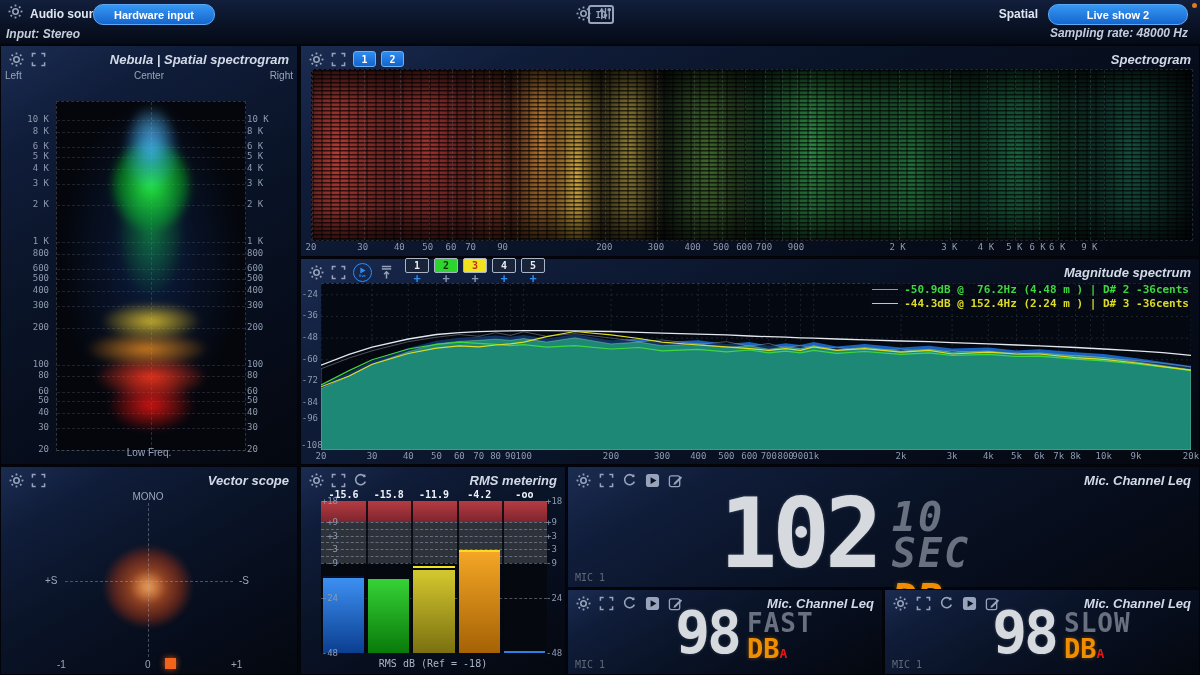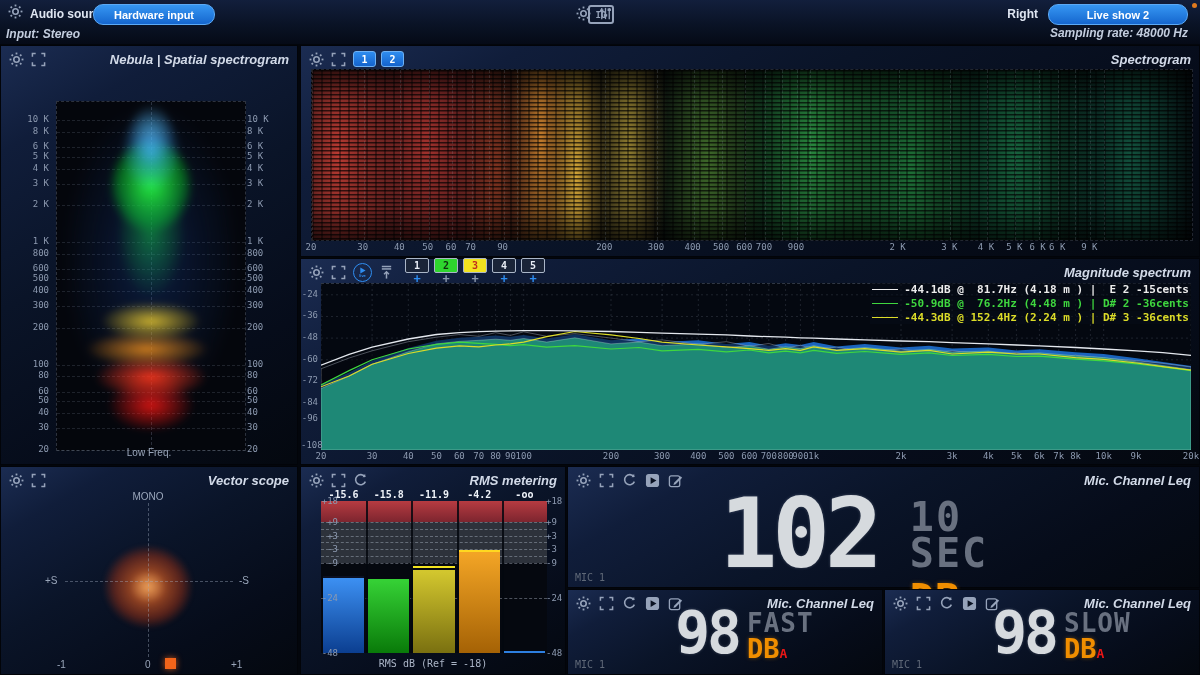--- a/index.html
+++ b/index.html
@@ -144,21 +144,21 @@
   .leq-display{position:absolute;display:flex;align-items:flex-start;}
   .leq-value{color:#d6dade;line-height:.82;text-shadow:0 0 3px rgba(230,240,255,.25);}
   .leq-col{display:flex;flex-direction:column;align-items:flex-start;}
   .leq-mode{color:#697180;line-height:.9;letter-spacing:2px;}
   .leq-unit{color:#f08e00;line-height:.95;text-shadow:0 0 4px rgba(240,142,0,.4);}
   .leq-weight{color:#e81616;font-weight:bold;}
   .leq-channel{position:absolute;left:7px;bottom:4px;font:10px "DejaVu Sans Mono",monospace;color:#5f6877;}
   #leq-main{left:567px;top:466px;width:633px;height:122px;}
   #leq-main .leq-display{left:50%;top:28px;transform:translateX(-52%);}
   #leq-main .leq-value{font-size:96px;letter-spacing:-5px;}
-  #leq-main .leq-col{margin-left:32px;margin-top:4px;gap:9px;}
+  #leq-main .leq-col{margin-left:14px;margin-top:4px;gap:9px;font-style:italic;}
   #leq-main .leq-mode{font-size:40px;}
   #leq-main .leq-unit{font-size:42px;}
   #leq-main .leq-weight{font-size:19px;}
   .leq-small{width:316px;height:86px;top:589px;}
   #leq-fast{left:567px;}
   #leq-slow{left:884px;}
   .leq-small .leq-display{left:50%;top:20px;transform:translateX(-36%);}
   .leq-small .leq-value{font-size:58px;letter-spacing:-3px;}
   .leq-small .leq-col{margin-left:8px;margin-top:2px;gap:1px;}
   .leq-small .leq-mode{font-size:26px;letter-spacing:1px;}
@@ -212,21 +212,21 @@
           <line x1="12" y1="2" x2="12" y2="14"></line>
         </g>
         <g stroke-width="2.6">
           <line x1="2.2" y1="5" x2="5.8" y2="5"></line>
           <line x1="6.2" y1="10" x2="9.8" y2="10"></line>
           <line x1="10.2" y1="4" x2="13.8" y2="4"></line>
         </g>
       </svg>
     <span class="io-chip" style="position:absolute;left:588px;top:5px;">IO</span>
 
-    <span class="tb-label" style="position:absolute;right:162px;top:7px;">Right</span>
+    <span class="tb-label" style="position:absolute;right:162px;top:7px;">Spatial</span>
     <div class="btn" id="layout-btn">Live show 2</div>
     <span class="tb-italic" style="position:absolute;right:12px;top:26px;">Sampling rate: 48000 Hz</span>
     <span id="notif-dot"></span>
   </div>
 
   <div id="nebula" class="panel">
     <div class="phead">
       <span class="js-gear">
           <svg class="ico" viewBox="0 0 16 16">
             <circle cx="8" cy="8" r="2.9" fill="none" stroke="currentColor" stroke-width="1.7"></circle>
@@ -244,20 +244,25 @@
         </span>
       <span class="js-full">
           <svg class="ico" viewBox="0 0 16 16" fill="none" stroke="currentColor" stroke-width="1.6">
             <path d="M1.5 5V1.5H5"></path>
             <path d="M11 1.5h3.5V5"></path>
             <path d="M14.5 11v3.5H11"></path>
             <path d="M5 14.5H1.5V11"></path>
           </svg>
         </span>
       <span class="ptitle">Nebula | Spatial spectrogram</span>
+    </div>
+    <div id="neb-pan">
+      <span style="left:4px;">Left</span>
+      <span style="left:50%;transform:translateX(-50%);">Center</span>
+      <span style="right:4px;">Right</span>
     </div>
     <div id="neb-plot">
       <div id="neb-grid">
           <i style="top: 17.8737px;"></i>
           <i style="top: 29.7274px;"></i>
           <i style="top: 45.0093px;"></i>
           <i style="top: 54.6944px;"></i>
           <i style="top: 66.548px;"></i>
           <i style="top: 81.83px;"></i>
           <i style="top: 103.369px;"></i>
@@ -519,24 +524,20 @@
           <line class="grid" x1="0" y1="162.4" x2="870" y2="162.4"></line>
           <path d="M0.0 101.0 L28.1 88.4 L51.1 76.7 L87.3 64.1 L115.4 56.8 L138.4 53.8 L157.8 52.7 L174.6 51.6 L189.4 52.7 L202.7 50.9 L225.7 54.5 L253.8 50.2 L290.0 56.3 L318.1 54.5 L341.1 58.1 L377.3 56.3 L405.4 59.9 L428.4 58.1 L447.8 61.7 L464.6 59.2 L479.4 61.0 L492.7 58.1 L515.7 62.4 L543.8 59.9 L580.0 63.5 L608.1 61.7 L631.1 64.6 L667.3 63.5 L695.4 66.4 L718.4 65.3 L754.6 68.2 L782.7 70.0 L815.7 74.3 L841.9 77.9 L870.0 82.1 L870 166 L0 166 Z" fill="#1d6fd0" fill-opacity="0.9"></path>
           <path d="M0.0 84.8 L28.1 74.0 L51.1 66.8 L87.3 57.7 L115.4 53.2 L138.4 50.5 L157.8 52.3 L174.6 48.7 L189.4 51.4 L202.7 47.8 L225.7 52.3 L253.8 49.6 L290.0 54.1 L318.1 57.7 L341.1 55.9 L377.3 60.4 L405.4 57.7 L428.4 62.3 L447.8 59.5 L464.6 64.1 L479.4 61.3 L492.7 65.0 L515.7 63.2 L543.8 67.7 L580.0 65.0 L608.1 68.6 L631.1 66.8 L667.3 70.4 L695.4 68.6 L718.4 73.1 L754.6 71.3 L782.7 74.0 L815.7 76.7 L841.9 79.4 L870.0 83.0 L870 166 L0 166 Z" fill="#05080f" fill-opacity="0.55" stroke="#b8c0cc" stroke-opacity="0.5" stroke-width="0.8"></path>
           <path d="M0.0 104.7 L28.1 92.0 L51.1 80.3 L87.3 67.7 L115.4 59.9 L138.4 57.4 L157.8 56.3 L174.6 55.2 L189.4 56.3 L202.7 54.5 L225.7 58.1 L253.8 53.8 L290.0 59.9 L318.1 58.1 L341.1 61.7 L377.3 59.9 L405.4 63.5 L428.4 61.7 L447.8 65.3 L464.6 62.8 L479.4 64.6 L492.7 61.7 L515.7 66.0 L543.8 63.5 L580.0 67.1 L608.1 65.3 L631.1 68.2 L667.3 67.1 L695.4 70.0 L718.4 68.9 L754.6 71.8 L782.7 73.6 L815.7 77.9 L841.9 81.6 L870.0 85.7 L870 166 L0 166 Z" fill="#1f8f78" fill-opacity="0.92" stroke="#bfe8d8" stroke-opacity="0.5" stroke-width="0.7"></path>
           <path d="M0.0 101.0 L28.1 86.6 L51.1 75.8 L87.3 65.0 L115.4 60.4 L138.4 58.1 L157.8 59.4 L174.6 60.4 L189.4 61.7 L202.7 60.6 L225.7 63.2 L253.8 61.7 L290.0 65.0 L318.1 63.5 L341.1 66.8 L377.3 65.3 L405.4 67.8 L428.4 66.0 L447.8 68.9 L464.6 67.1 L479.4 68.9 L492.7 66.4 L515.7 69.3 L543.8 67.5 L580.0 70.4 L608.1 68.9 L631.1 71.5 L667.3 70.4 L695.4 72.5 L718.4 72.2 L754.6 75.1 L782.7 76.9 L815.7 79.8 L841.9 83.0 L870.0 86.6" fill="none" stroke="#3fd73f" stroke-width="1.2"></path>
           <path d="M0.0 102.8 L28.1 92.0 L51.1 80.3 L87.3 69.5 L115.4 64.1 L138.4 61.9 L157.8 62.8 L174.6 61.0 L189.4 59.9 L202.7 58.1 L225.7 52.7 L253.8 47.5 L290.0 50.9 L318.1 54.5 L341.1 58.1 L377.3 61.0 L405.4 62.8 L428.4 64.6 L447.8 66.4 L464.6 64.6 L479.4 66.4 L492.7 62.8 L515.7 66.4 L543.8 64.6 L580.0 68.2 L608.1 66.4 L631.1 70.0 L667.3 68.2 L695.4 70.0 L718.4 70.0 L754.6 73.6 L782.7 75.4 L815.7 79.0 L841.9 82.6 L870.0 86.2" fill="none" stroke="#dcdc28" stroke-width="1.2"></path>
           <path d="M0.0 81.2 L28.1 70.4 L51.1 63.2 L87.3 55.0 L115.4 50.5 L138.4 48.7 L157.8 47.6 L174.6 47.1 L189.4 46.9 L202.7 46.6 L225.7 46.7 L253.8 46.9 L290.0 47.5 L318.1 48.4 L341.1 49.1 L377.3 50.2 L405.4 50.9 L428.4 52.0 L447.8 52.7 L464.6 53.2 L479.4 53.8 L492.7 54.1 L515.7 55.0 L543.8 55.9 L580.0 57.0 L608.1 57.7 L631.1 58.6 L667.3 59.9 L695.4 61.0 L718.4 61.9 L754.6 63.5 L782.7 65.0 L815.7 66.8 L841.9 68.6 L870.0 71.3" fill="none" stroke="#e4e8ee" stroke-width="1.3"></path>
         </svg>
     </div>
     <div id="mag-readouts">
-        <div class="ro-row" style="color: rgb(236, 236, 236);">
-          <i style="background: rgb(236, 236, 236);"></i>
-          <b>-44.1dB @  81.7Hz (4.18 m ) |  E 2 -15cents</b>
-        </div>
         <div class="ro-row" style="color: rgb(63, 215, 63);">
           <i style="background: rgb(63, 215, 63);"></i>
           <b>-50.9dB @  76.2Hz (4.48 m ) | D# 2 -36cents</b>
         </div>
         <div class="ro-row" style="color: rgb(220, 220, 40);">
           <i style="background: rgb(220, 220, 40);"></i>
           <b>-44.3dB @ 152.4Hz (2.24 m ) | D# 3 -36cents</b>
         </div>
       </div>
     <div id="mag-db-labels">

